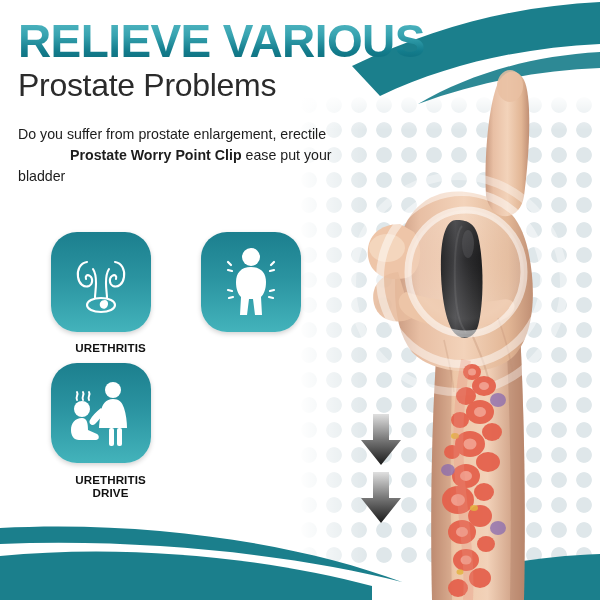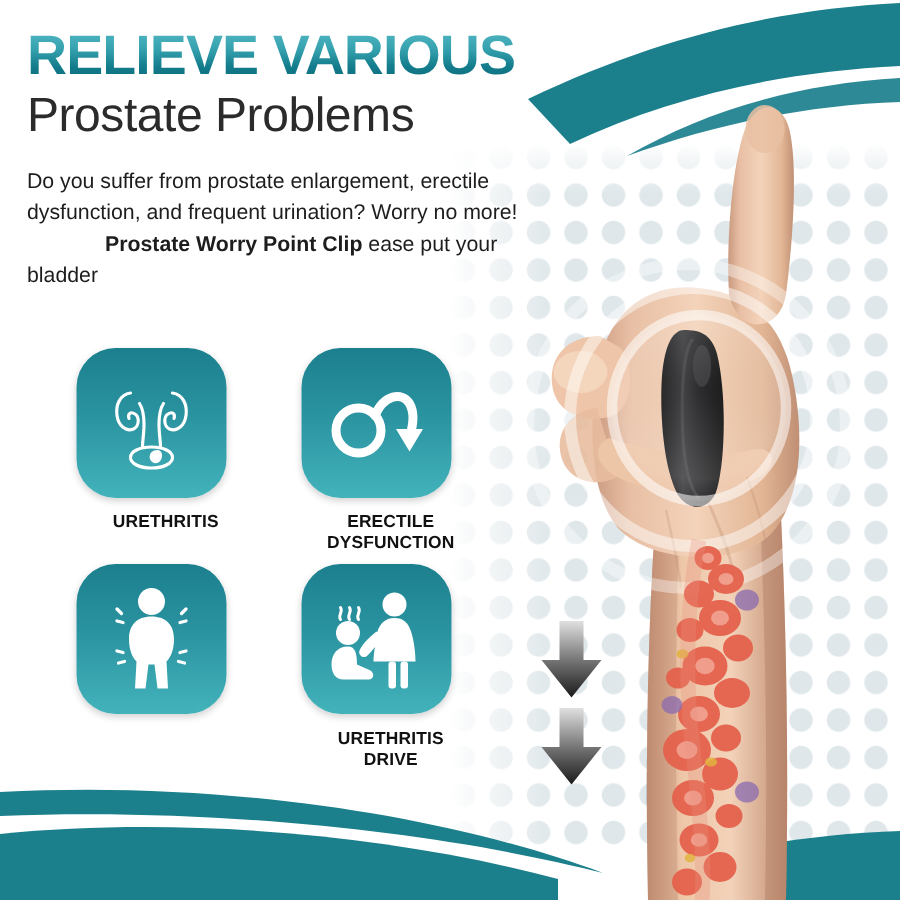--- a/index.html
+++ b/index.html
@@ -65,21 +65,21 @@
   }
 
   
   .headline-wrap {
     position: absolute;
     top: 18px;
     left: 18px;
     z-index: 12;
   }
   .headline-main {
-    font-size: 37px;
+    font-size: 46px;
     font-weight: bold;
     letter-spacing: -0.6px;
     line-height: 1.0;
     background: linear-gradient(to bottom, #55b9c4 0%, #37a3b0 38%, #137c8c 72%, #0d6b79 100%);
     -webkit-background-clip: text;
     background-clip: text;
     color: transparent;
     -webkit-text-fill-color: transparent;
     white-space: nowrap;
   }
@@ -89,21 +89,21 @@
     color: #2b2b2b;
     line-height: 1.1;
     margin-top: 4px;
     letter-spacing: -0.3px;
     white-space: nowrap;
   }
 
   
   .body-copy {
     position: absolute;
-    top: 111px;
+    top: 124px;
     left: 18px;
     width: 352px;
     font-size: 14.2px;
     line-height: 1.47;
     color: #1d1d1d;
     z-index: 12;
   }
   .body-copy p { margin: 0; }
   .body-copy .indent { text-indent: 52px; }
   .body-copy b { font-weight: bold; }
@@ -290,21 +290,20 @@
     </g>
   </svg>
 
   <div class="headline-wrap">
     <div class="headline-main">RELIEVE VARIOUS</div>
     <div class="headline-sub">Prostate Problems</div>
   </div>
 
   <div class="body-copy">
     <p>Do you suffer from prostate enlargement, erectile</p>
-    <p>dysfunction, and frequent urination? Worry no more!</p>
     <p class="indent"><b>Prostate Worry Point Clip</b><span> ease put your bladder</span></p>
   </div>
 
   <div class="cards">
 
     <div class="card-cell">
       <div class="card-tile">
         <svg width="64" height="64" viewBox="0 0 64 64">
           <g fill="none" stroke="#ffffff" stroke-width="2.1" stroke-linecap="round" stroke-linejoin="round">
             <path d="M 18,12 C 11,13 8,20 9,27 C 10,34 15,38 20,36 C 24,34 24,28 21,26 C 18,24 16,26 17,29"></path>
@@ -312,35 +311,20 @@
             <path d="M 24,19 C 26,22 27,27 27,33 C 27,39 26,44 26,48"></path>
             <path d="M 40,19 C 38,22 37,27 37,33 C 37,39 38,44 38,48"></path>
             <path d="M 32,48 C 24,48 18,51 18,55 C 18,59 24,62 32,62 C 40,62 46,59 46,55 C 46,51 40,48 32,48 Z"></path>
           </g>
           <path d="M 36,50 C 32,50 30,53 31,56 C 32,59 36,60 38,57 C 40,54 39,50 36,50 Z" fill="#ffffff"></path>
         </svg>
       </div>
       <div class="card-label">URETHRITIS</div>
     </div>
 
-    <div class="card-cell">
-      <div class="card-tile">
-        <svg width="66" height="58" viewBox="0 0 66 58">
-          <g fill="none" stroke="#ffffff" stroke-width="6" stroke-linecap="round">
-            <circle cx="21" cy="34" r="15"></circle>
-            <path d="M 32,24 C 38,10 50,8 55,16 C 59,23 57,32 55,38"></path>
-          </g>
-          <path d="M 55,48 L 46,33 L 64,33 Z" fill="#ffffff"></path>
-        </svg>
-      </div>
-      <div class="card-label">
-        <span>ERECTILE</span><br>
-        <span>DYSFUNCTION</span>
-      </div>
-    </div>
 
     <div class="card-cell card-row2">
       <div class="card-tile">
         <svg width="62" height="70" viewBox="0 0 62 70">
           <g fill="#ffffff">
             <circle cx="31" cy="10" r="9"></circle>
             <path d="M 31,20 C 21,20 16,26 16,35 C 16,42 18,47 21,50 L 20,68 L 27,68 L 29,52 L 33,52 L 35,68 L 42,68 L 41,50 C 44,47 46,42 46,35 C 46,26 41,20 31,20 Z"></path>
           </g>
           <g fill="none" stroke="#ffffff" stroke-width="2.2" stroke-linecap="round">
             <path d="M 22,36 C 26,42 30,45 31,47 C 32,45 36,42 40,36"></path>

